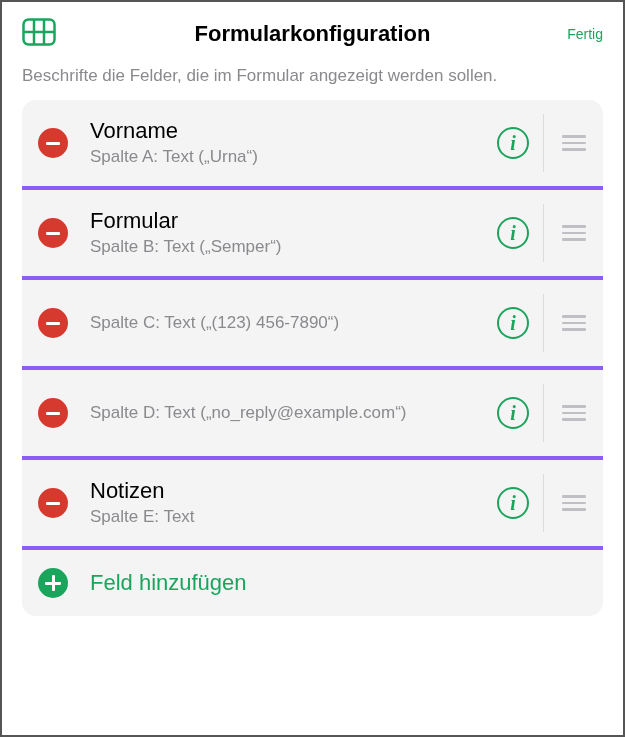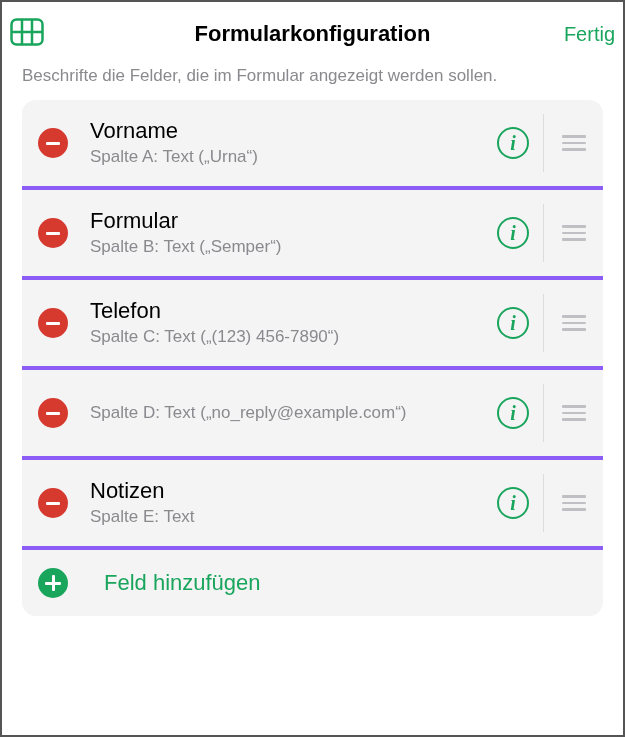--- a/index.html
+++ b/index.html
@@ -7,37 +7,37 @@
       width: 625px;
       height: 737px;
       font-family: -apple-system, BlinkMacSystemFont, "Helvetica Neue", sans-serif;
       background: #fff;
       border: 2px solid #555;
       overflow: hidden;
     }
     .header {
       display: flex;
       align-items: center;
-      padding: 16px 8px;
+      padding: 16px 20px;
       position: relative;
       gap: 20px;
     }
     .spreadsheet-icon { flex: 0 0 auto; }
     .title {
       position: absolute;
       left: 0; right: 0;
       text-align: center;
       font-size: 22px;
       font-weight: 600;
       color: #000;
       pointer-events: none;
     }
     .done-btn {
       margin-left: auto;
-      font-size: 20px;
+      font-size: 14px;
       color: #1aa55d;
       background: none;
       border: none;
       cursor: pointer;
       font-weight: 500;
     }
     .instructions {
       padding: 0 20px 14px 20px;
       font-size: 17px;
       color: #8a8a8e;
@@ -115,21 +115,20 @@
     .drag-handle .line {
       width: 24px; height: 2.5px;
       background: #c0c0c4;
       border-radius: 1px;
     }
     .add-row {
       display: flex;
       align-items: center;
       padding: 18px 16px;
       cursor: pointer;
-      gap: 14px;
     }
     .plus-icon {
       width: 30px; height: 30px;
       border-radius: 50%;
       background: #1aa55d;
       position: relative;
       flex: 0 0 auto;
     }
     .plus-icon::before, .plus-icon::after {
       content: "";
@@ -195,21 +194,20 @@
     <div class="drag-handle">
       <div class="line"></div>
         <div class="line"></div>
         <div class="line"></div>
     </div>
   </div>
 
   <div class="row">
     <div class="minus-icon"></div>
     <div class="field-text">
-      <div class="field-title">Telefon</div>
       <div class="field-sub">Spalte C: Text („(123) 456-7890“)</div>
     </div>
     <div class="info-icon">i</div>
     <div class="drag-handle">
       <div class="line"></div>
         <div class="line"></div>
         <div class="line"></div>
     </div>
   </div>
 

